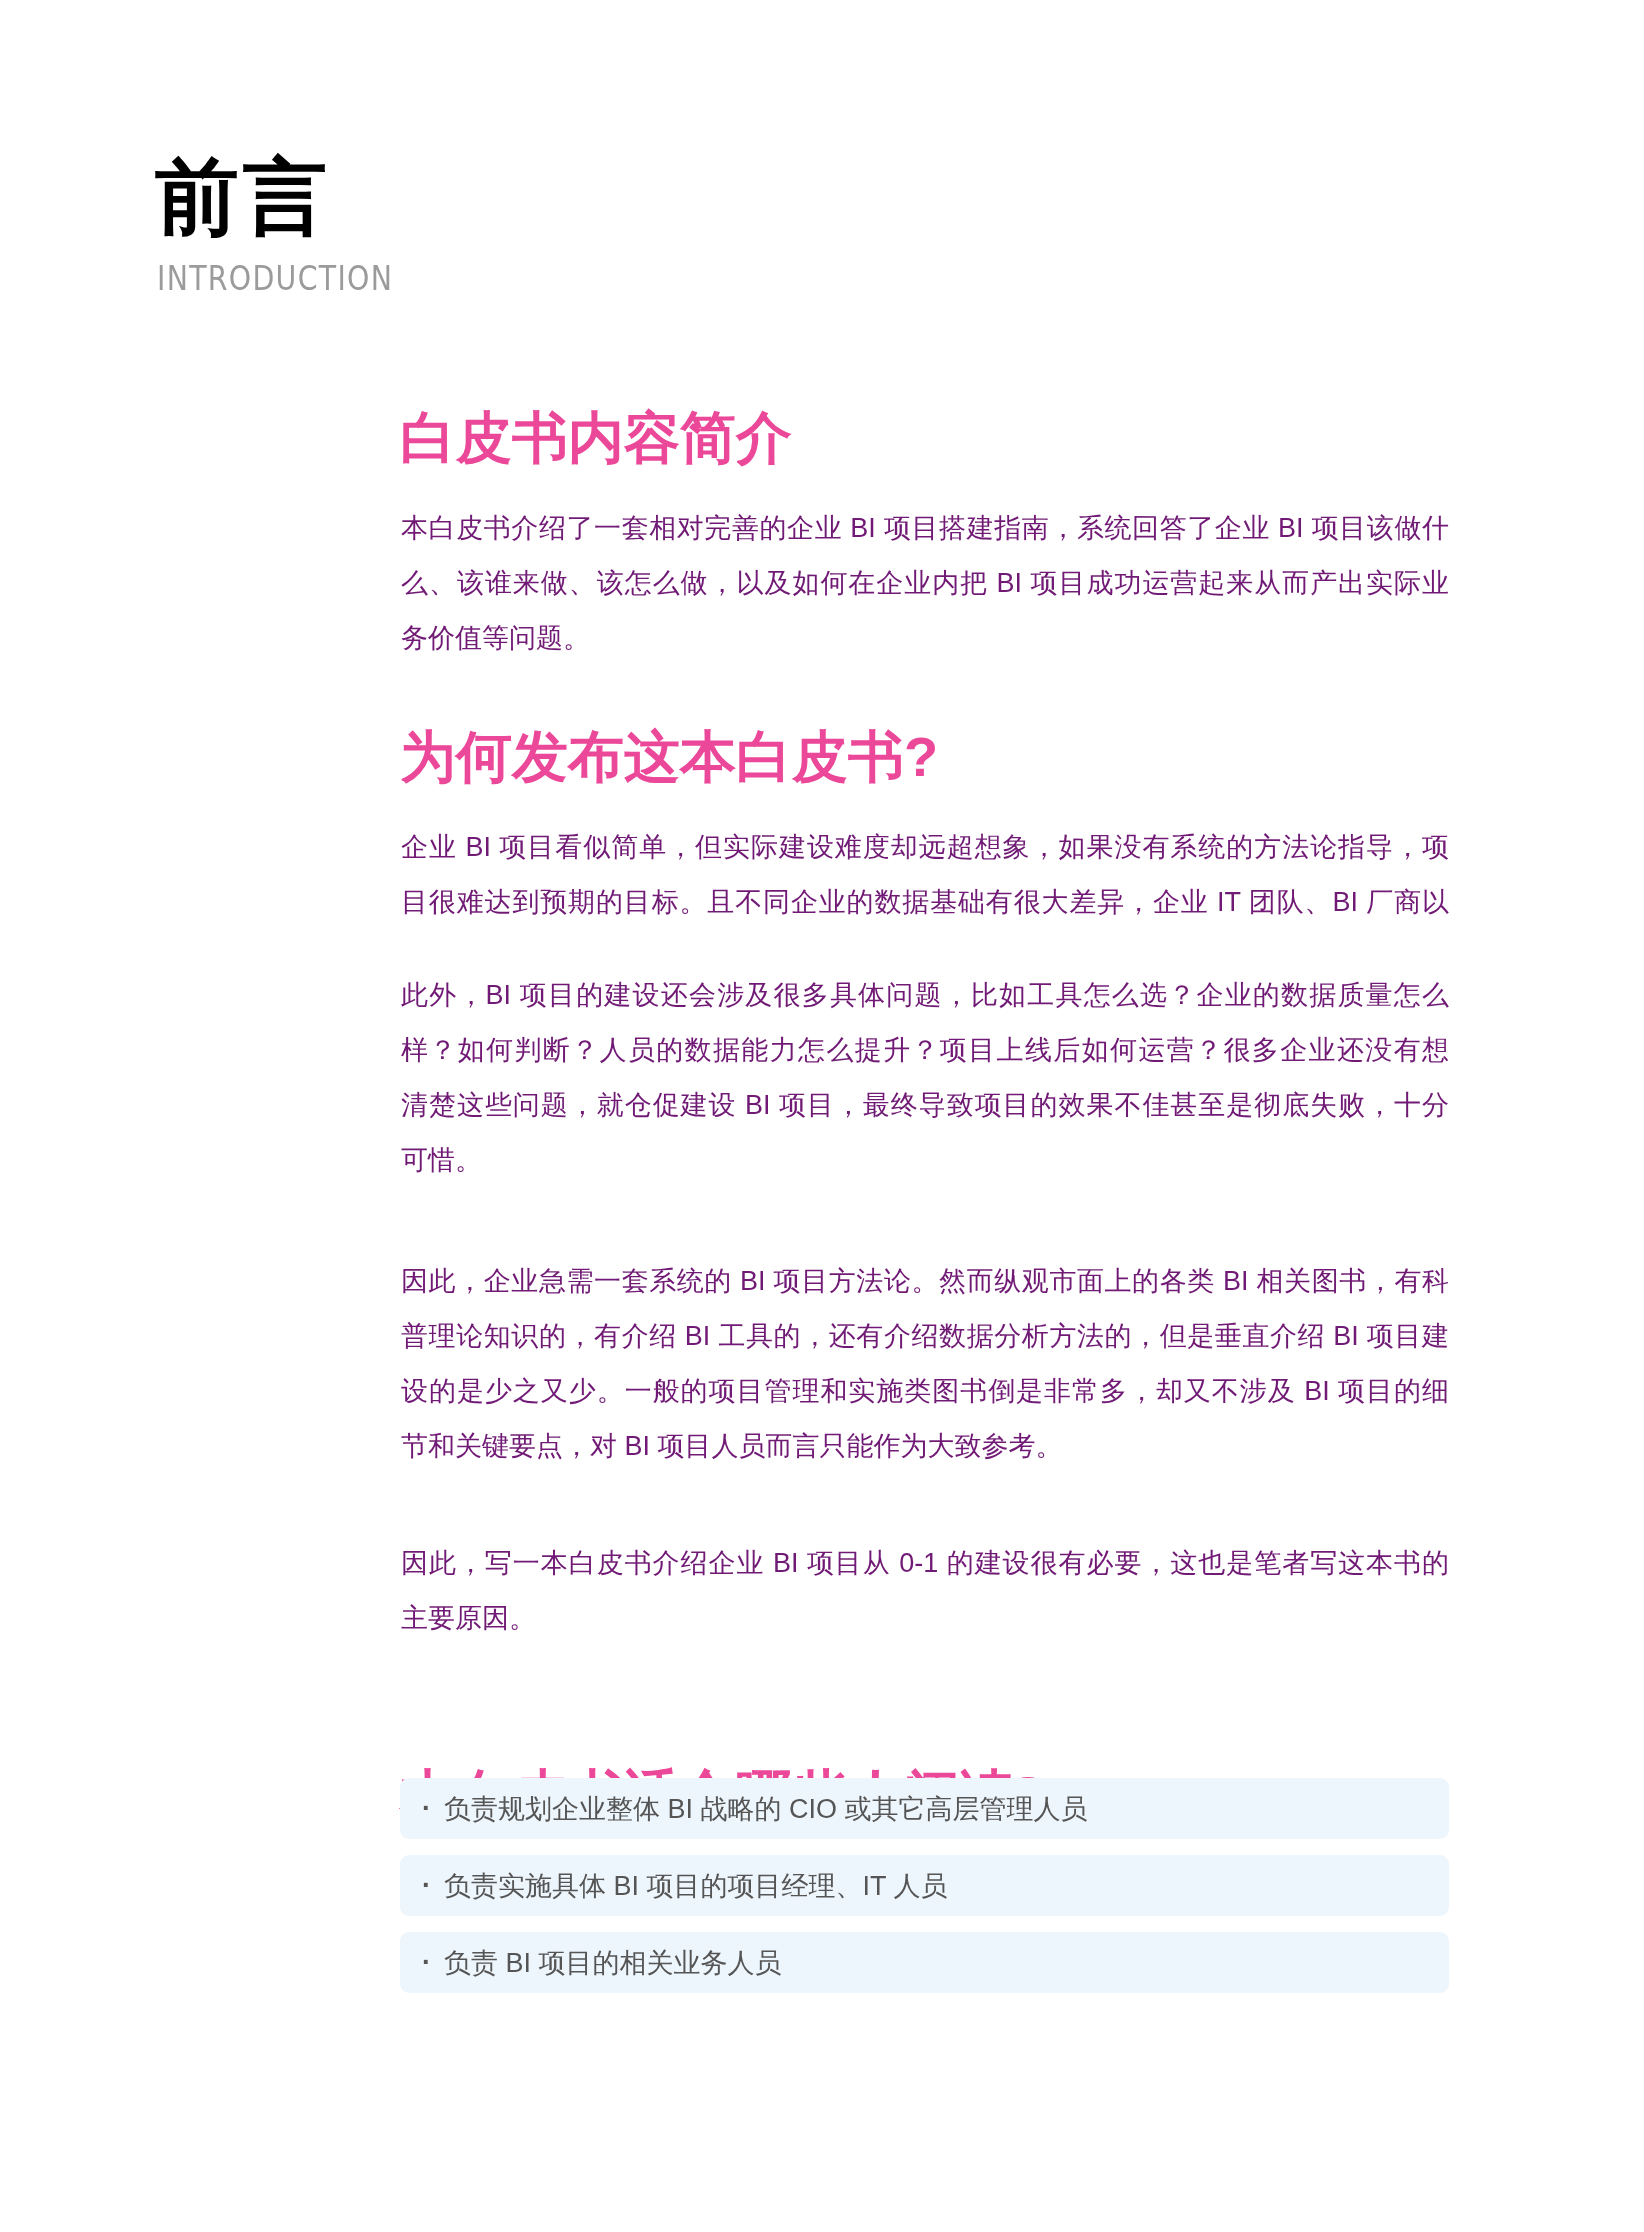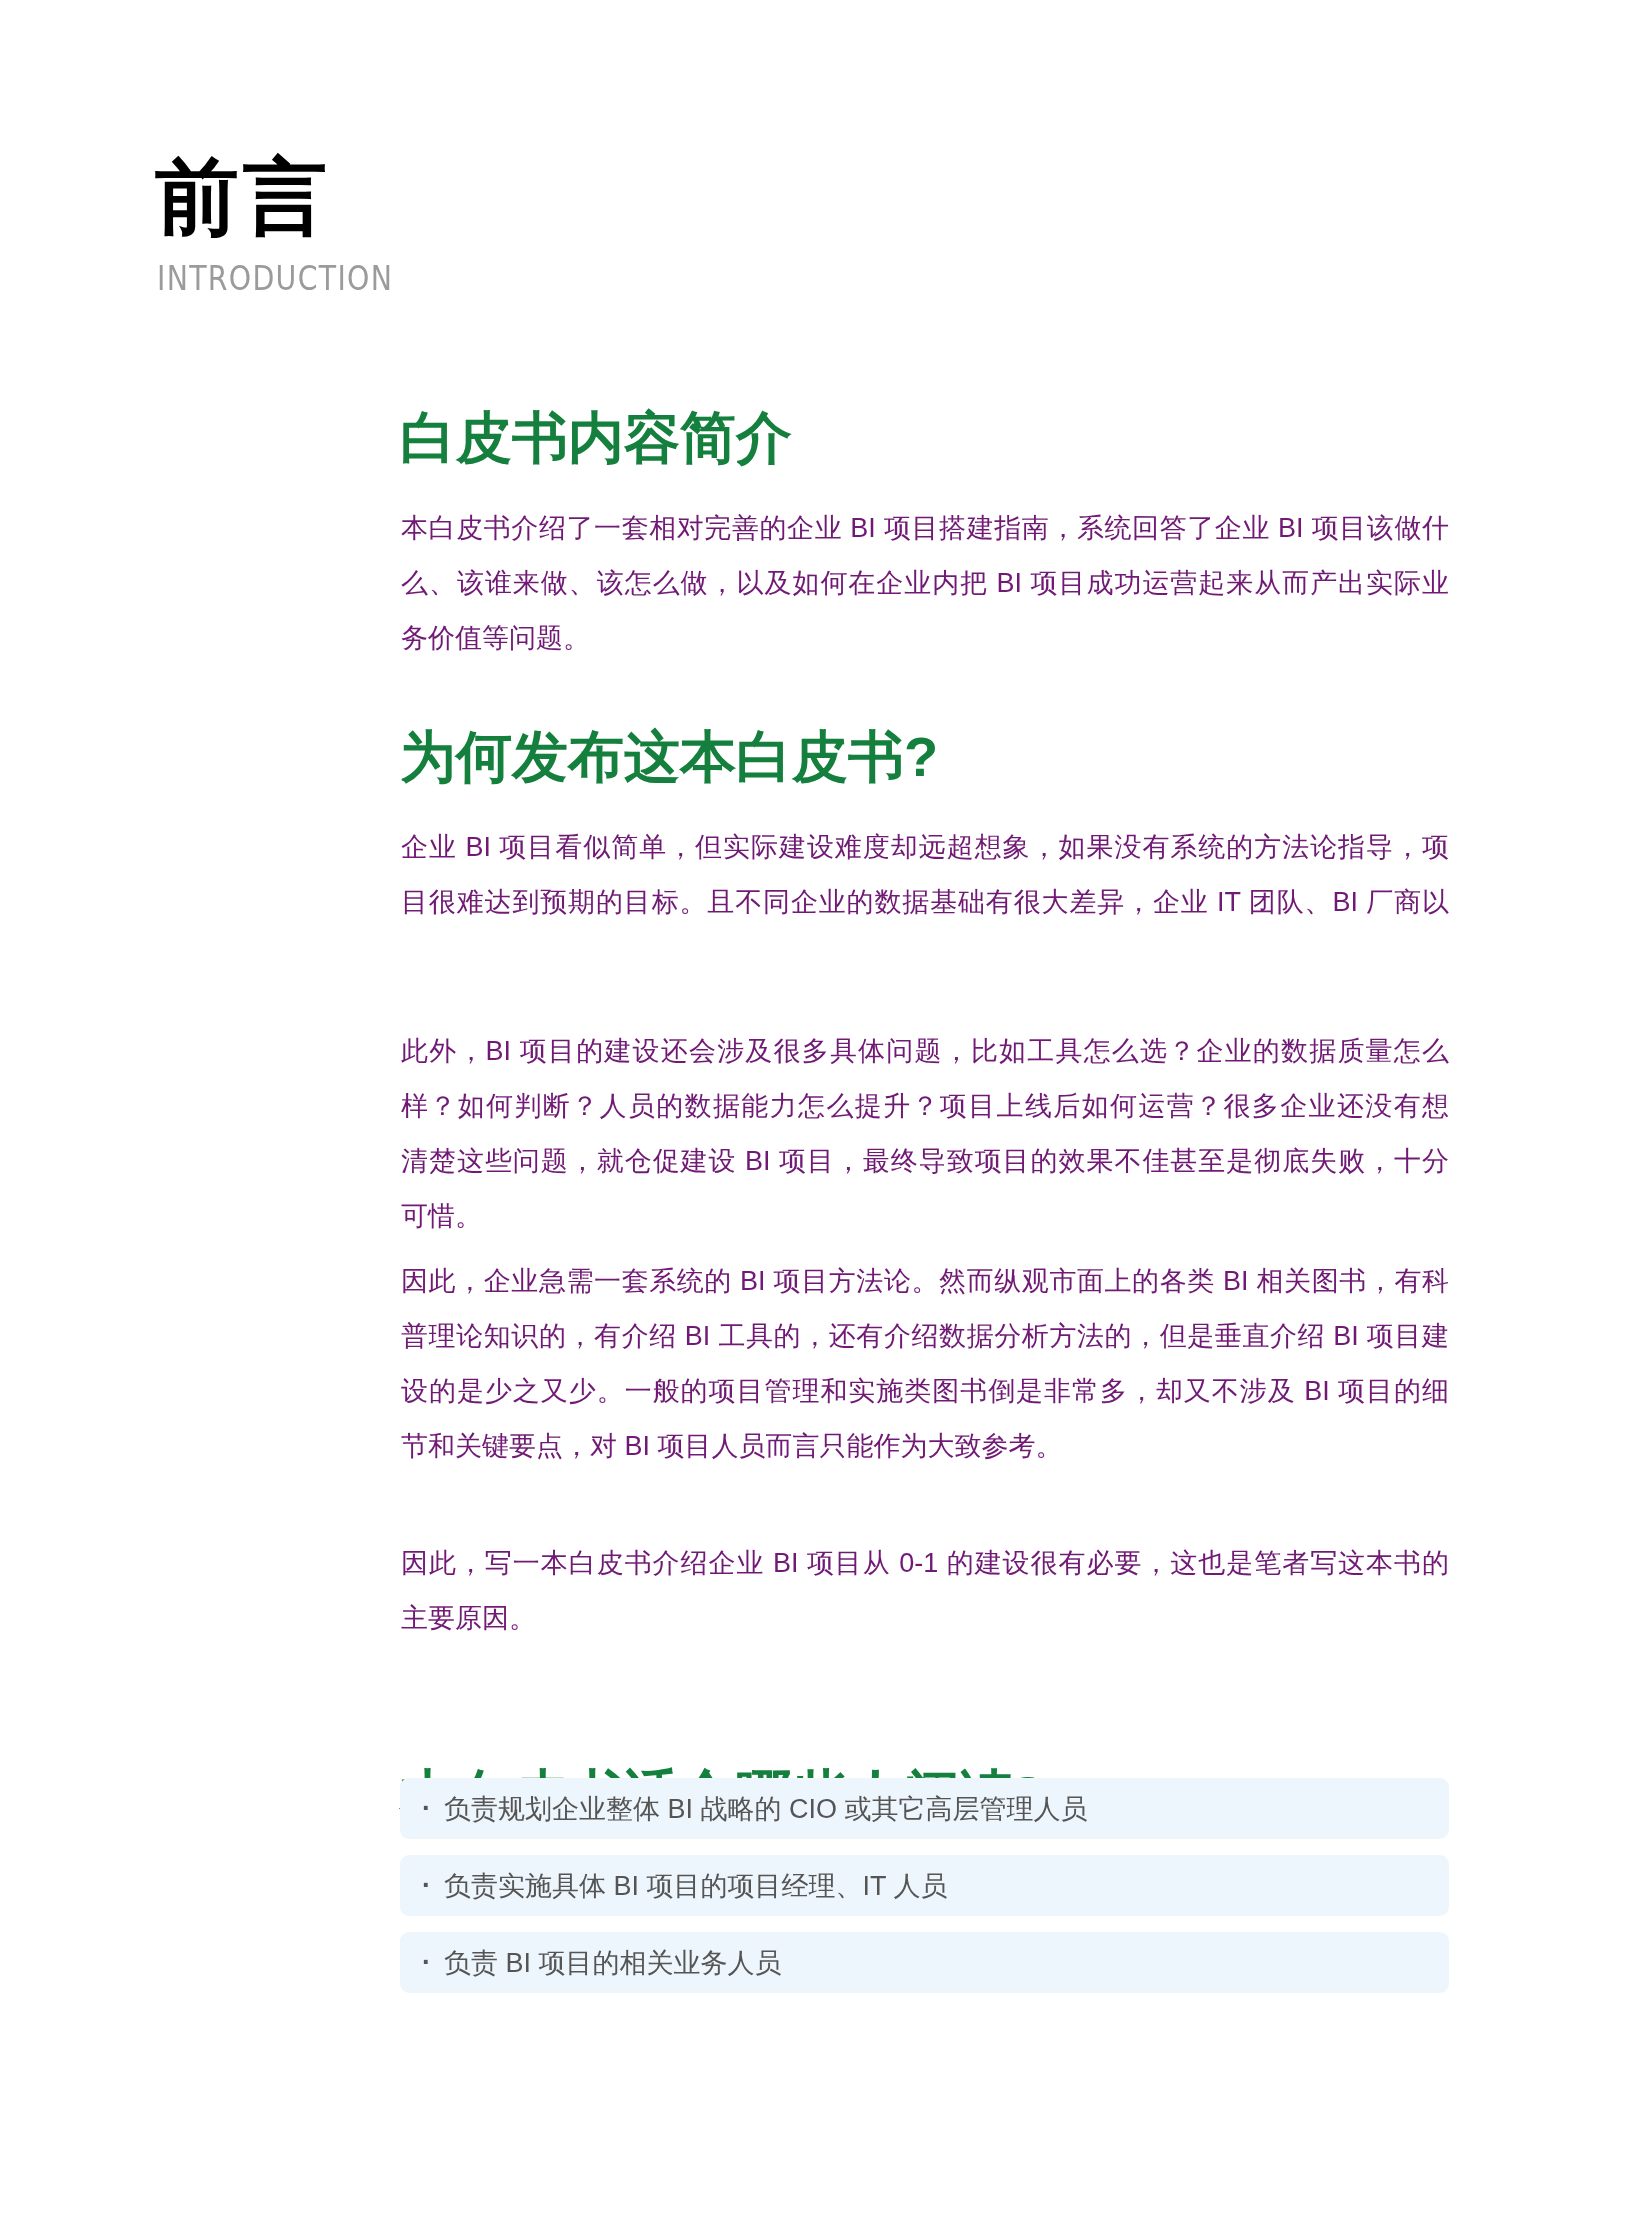--- a/index.html
+++ b/index.html
@@ -38,21 +38,21 @@
       transform: scaleX(0.86);
       transform-origin: left top;
     }
     .section-heading {
       position: absolute;
       left: 400px;
       margin: 0;
       font-size: 56px;
       line-height: 64px;
       font-weight: 700;
-      color: #15803d;
+      color: #ec4899;
       white-space: nowrap;
     }
     .para {
       position: absolute;
       left: 401px;
       width: 1048px;
       margin: 0;
       font-size: 27px;
       color: #701a75;
     }
@@ -106,21 +106,21 @@
   <span class="line">本白皮书介绍了一套相对完善的企业 BI 项目搭建指南，系统回答了企业 BI 项目该做什</span>
   <span class="line">么、该谁来做、该怎么做，以及如何在企业内把 BI 项目成功运营起来从而产出实际业</span>
   <span class="line last">务价值等问题。</span>
 </p>
 
 <h2 class="section-heading" style="top:725px;">为何发布这本白皮书?</h2>
 <p class="para" style="top:820px;">
   <span class="line">企业 BI 项目看似简单，但实际建设难度却远超想象，如果没有系统的方法论指导，项</span>
   <span class="line">目很难达到预期的目标。且不同企业的数据基础有很大差异，企业 IT 团队、BI 厂商以</span>
 </p>
-<p class="para" style="top:1024px;">
+<p class="para" style="top:968px;">
   <span class="line">此外，BI 项目的建设还会涉及很多具体问题，比如工具怎么选？企业的数据质量怎么</span>
   <span class="line">样？如何判断？人员的数据能力怎么提升？项目上线后如何运营？很多企业还没有想</span>
   <span class="line">清楚这些问题，就仓促建设 BI 项目，最终导致项目的效果不佳甚至是彻底失败，十分</span>
   <span class="line last">可惜。</span>
 </p>
 <p class="para" style="top:1254px;">
   <span class="line">因此，企业急需一套系统的 BI 项目方法论。然而纵观市面上的各类 BI 相关图书，有科</span>
   <span class="line">普理论知识的，有介绍 BI 工具的，还有介绍数据分析方法的，但是垂直介绍 BI 项目建</span>
   <span class="line">设的是少之又少。一般的项目管理和实施类图书倒是非常多，却又不涉及 BI 项目的细</span>
   <span class="line last">节和关键要点，对 BI 项目人员而言只能作为大致参考。</span>

